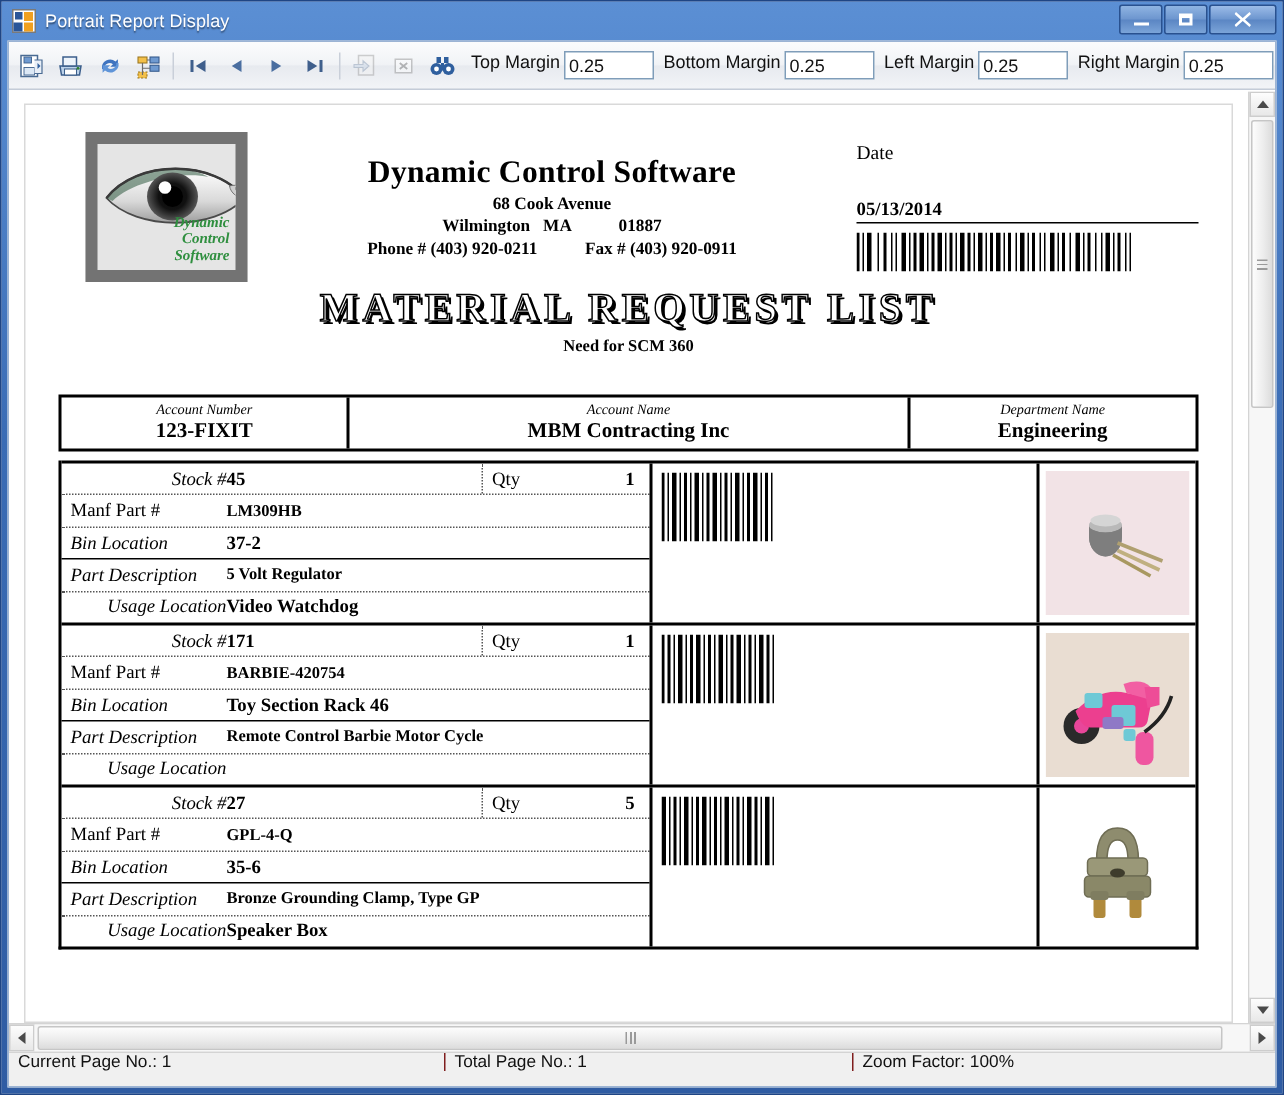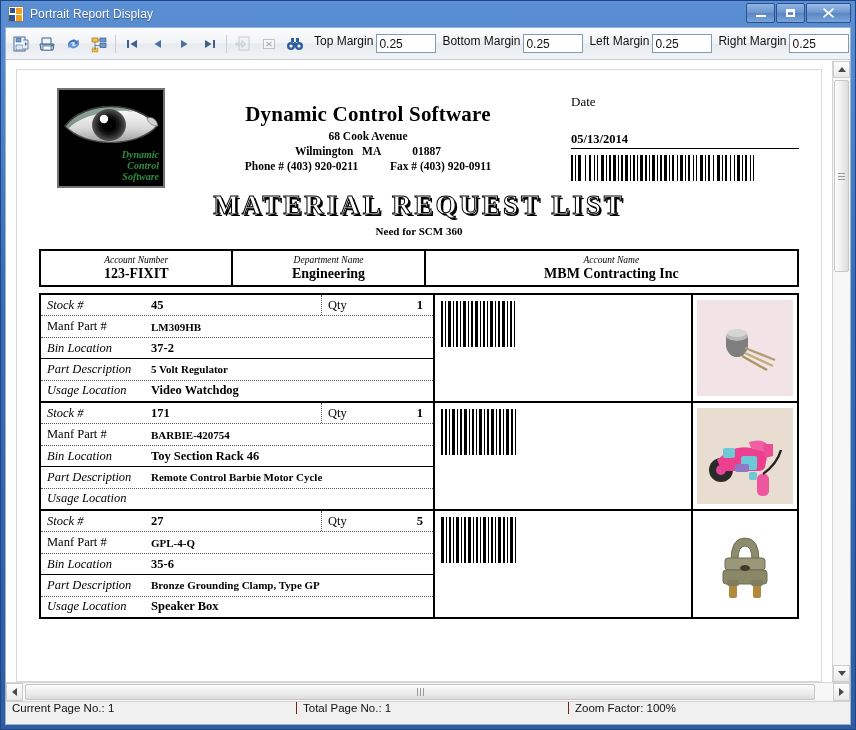--- a/index.html
+++ b/index.html
@@ -129,22 +129,22 @@
   
   .statusbar{
     flex:0 0 22px;display:flex;align-items:flex-start;background:#f0f0f0;
     border-top:1px solid #d4d4d4;font-size:11.5px;color:#111;
   }
   .status-cell{display:flex;align-items:center;padding-left:6px;box-sizing:border-box;}
   .status-cell + .status-cell{border-left:1px solid #7f1d1d;}
   
   .rpt-head{display:flex;align-items:flex-start;}
   .logo{
-    width:108px;height:100px;border:2px solid #737373;box-sizing:border-box;
-    margin-left:18px;position:relative;background:#000000;overflow:hidden;flex:0 0 auto;
+    width:108px;height:100px;border:8px solid #737373;box-sizing:border-box;
+    margin-left:18px;position:relative;background:#e5e5e5;overflow:hidden;flex:0 0 auto;
   }
   .logo-text{
     position:absolute;left:0;right:4px;bottom:4px;text-align:right;
     font-family:"Liberation Serif",serif;font-style:italic;font-weight:bold;
     font-size:10px;line-height:11px;color:#2f8f3f;
   }
   .company-block{flex:1;text-align:center;margin-top:14px;}
   .company-name{font-size:21px;font-weight:bold;letter-spacing:.2px;}
   .company-line{font-size:11.5px;font-weight:bold;margin-top:3px;}
   .company-line .sp{display:inline-block;width:26px;}
@@ -159,40 +159,40 @@
   .rpt-title{
     text-align:center;margin-top:2px;
     font-family:"Liberation Serif",serif;font-weight:bold;
     font-size:27px;letter-spacing:3px;
     color:#ffffff;
     -webkit-text-stroke:1px #000;
     text-shadow:2px 2px 0 #000;
   }
   .rpt-subtitle{text-align:center;font-size:11px;font-weight:bold;margin-top:4px;}
   .acct-table{
-    display:flex;margin-top:12px;border:2px solid #000;box-sizing:border-box;height:38px;
+    display:flex;margin-top:26px;border:2px solid #000;box-sizing:border-box;height:38px;
   }
   .acct-cell{
     flex:1;border-right:2px solid #000;box-sizing:border-box;
     display:flex;flex-direction:column;align-items:center;justify-content:center;
   }
   .acct-cell:last-child{border-right:none;}
   .acct-cell.wide{flex:1.95;}
   .acct-cell.narrow{flex:1.0;}
   .acct-label{font-style:italic;font-size:9.5px;line-height:11px;}
   .acct-value{font-weight:bold;font-size:14px;line-height:15px;}
   .items{border:2px solid #000;border-top:none;margin-top:6px;box-sizing:border-box;}
   .item-row{display:flex;border-top:2px solid #000;height:108px;box-sizing:border-box;}
   .items .item-row:first-child{border-top:2px solid #000;}
   .item-fields{flex:1;display:flex;flex-direction:column;min-width:0;}
   .f-line{
     display:flex;align-items:center;flex:1;border-bottom:1px dotted #555;box-sizing:border-box;
     padding-left:6px;min-height:0;
   }
-  .f-line.last{border-bottom:none;}
+  .f-line.last{border-bottom:none;text-align:right;}
   .f-line.solid{border-bottom:1px solid #000;}
   .f-label{font-style:italic;font-size:12.5px;width:104px;flex:0 0 104px;}
   .f-label.roman{font-style:normal;}
   .f-value{font-weight:bold;font-size:12.5px;}
   .f-value.sm{font-size:11px;}
   .qty-wrap{display:flex;align-items:center;flex:0 0 112px;border-left:1px dotted #555;padding-left:6px;height:100%;box-sizing:border-box;}
   .qty-label{font-size:12.5px;flex:1;}
   .qty-value{font-weight:bold;font-size:12.5px;padding-right:10px;}
   .row-top{display:flex;align-items:stretch;flex:1;border-bottom:1px dotted #555;}
   .row-top .f-line{border-bottom:none;flex:1;}
@@ -455,27 +455,27 @@
             </div>
 
             <div class="rpt-title">MATERIAL REQUEST LIST</div>
             <div class="rpt-subtitle">Need for SCM 360</div>
 
             <div class="acct-table">
               <div class="acct-cell narrow">
                 <div class="acct-label">Account Number</div>
                 <div class="acct-value">123-FIXIT</div>
               </div>
+              <div class="acct-cell wide">
+                <div class="acct-label">Account Name</div>
+                <div class="acct-value">MBM Contracting  Inc</div>
+              </div>
               <div class="acct-cell narrow">
                 <div class="acct-label">Department Name</div>
                 <div class="acct-value">Engineering</div>
-              </div>
-              <div class="acct-cell wide">
-                <div class="acct-label">Account Name</div>
-                <div class="acct-value">MBM Contracting  Inc</div>
               </div>
             </div>
 
             <div class="items">
 
               <div class="item-row">
                 <div class="item-fields">
                   <div class="row-top">
                     <div class="f-line last">
                       <span class="f-label">Stock #</span>

